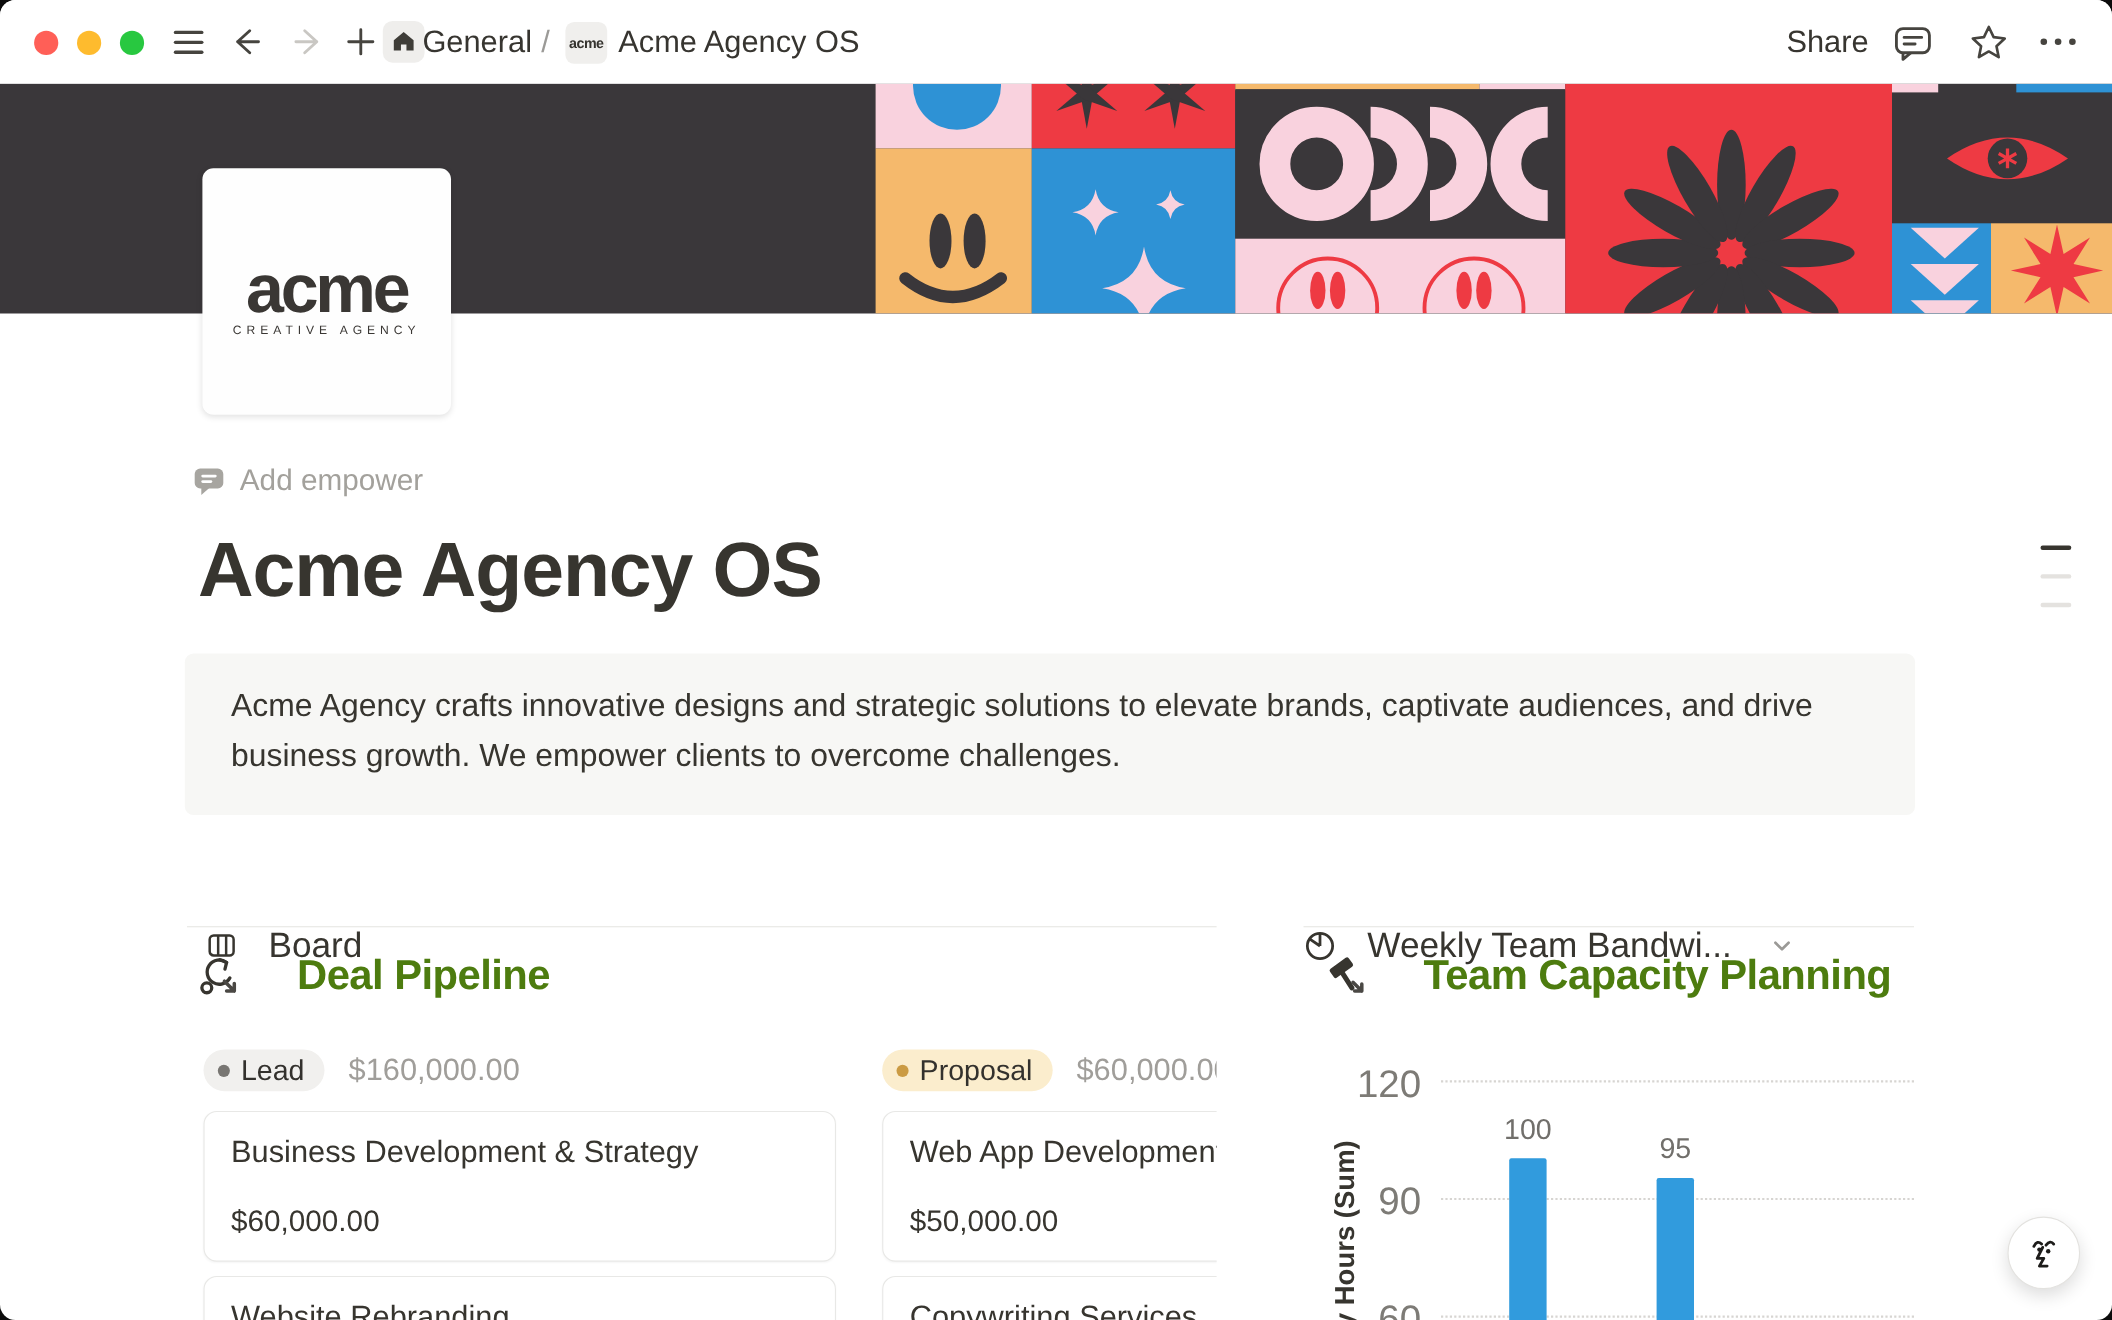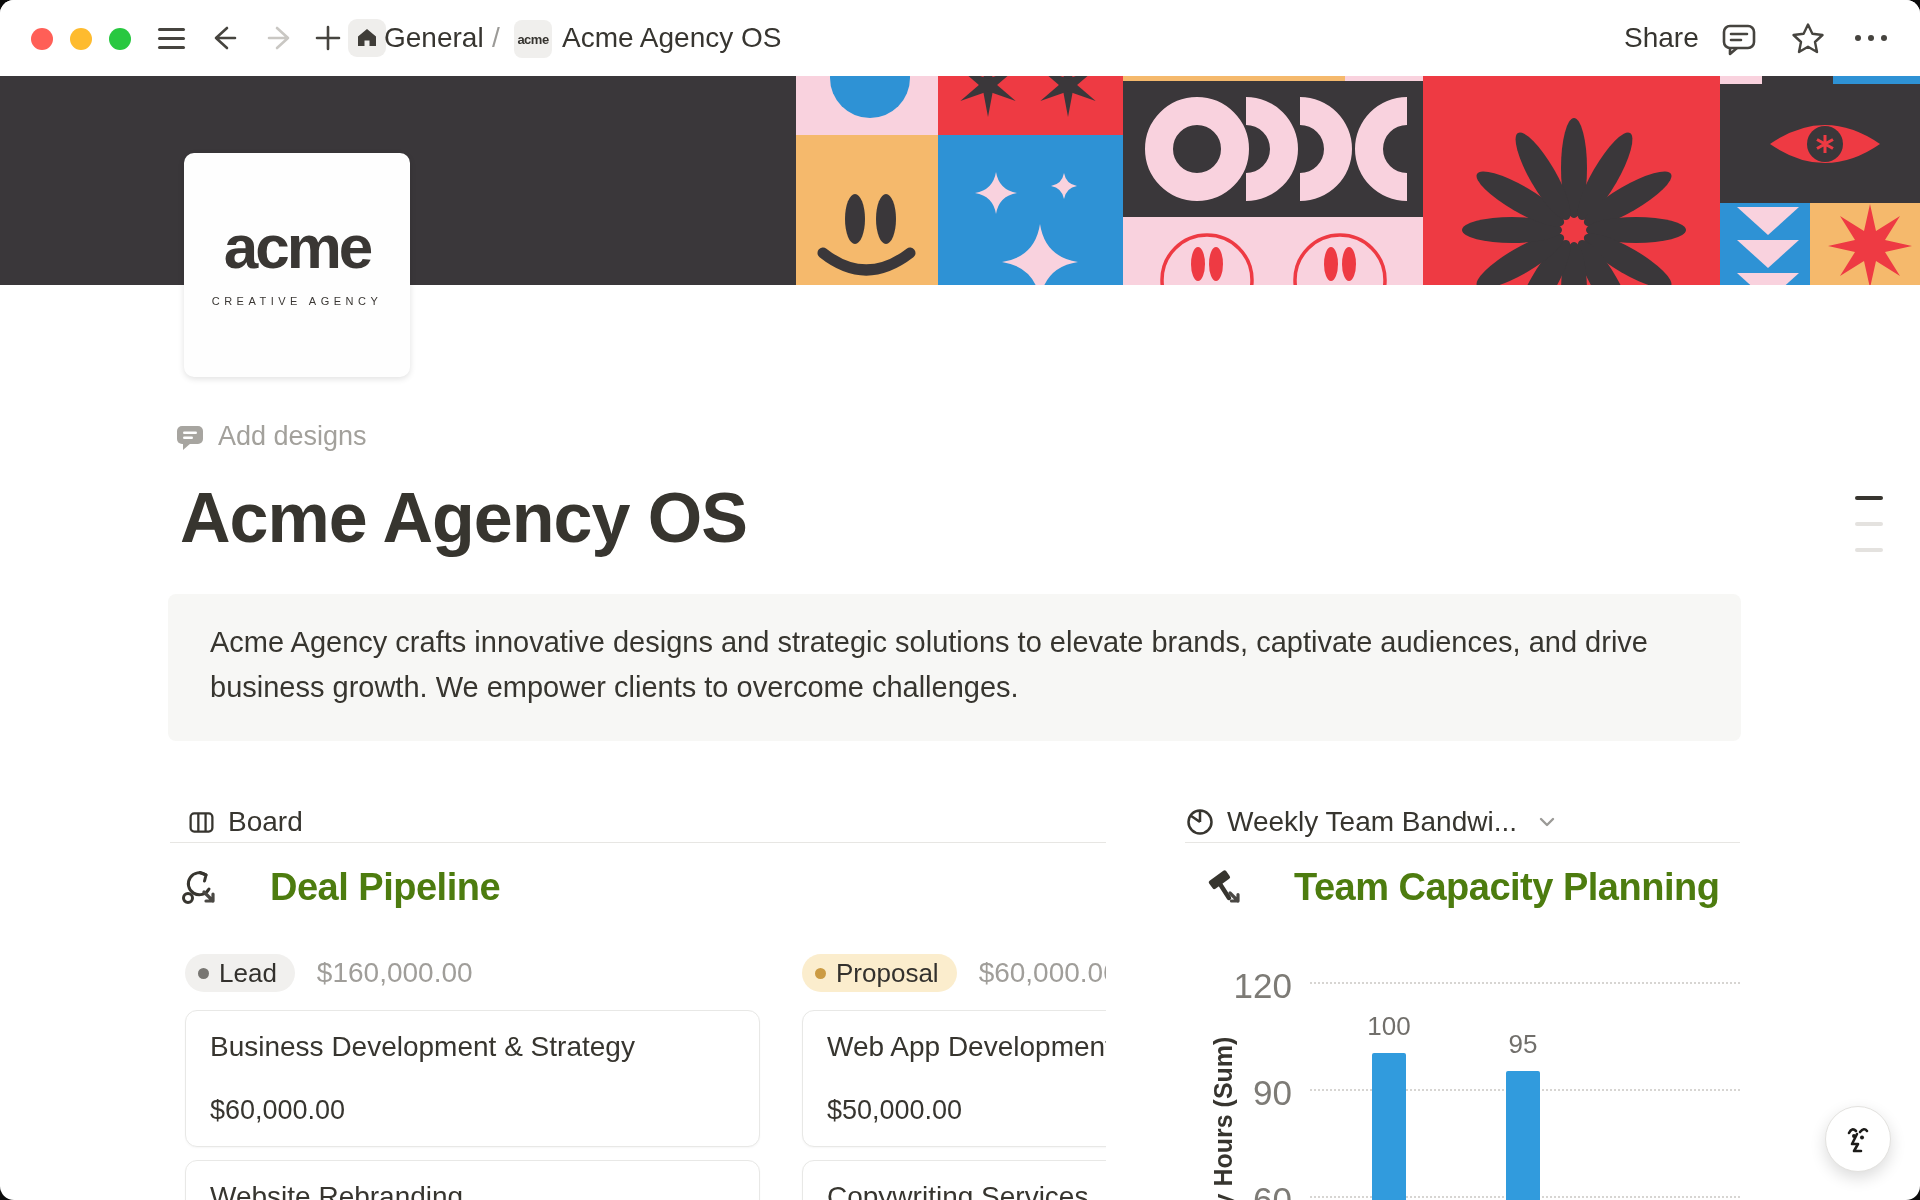--- a/index.html
+++ b/index.html
@@ -29,31 +29,31 @@
   
   .cover{position:absolute;left:0;top:76px;width:1920px;height:209px;background:var(--charcoal);
          overflow:hidden;z-index:1;}
   .tile{position:absolute;overflow:hidden;}
   
   .logo-card{position:absolute;left:184px;top:153px;width:226px;height:224px;background:#fefefe;
              border-radius:10px;z-index:10;box-shadow:0 2px 6px rgba(0,0,0,.12);
              display:flex;flex-direction:column;align-items:center;justify-content:flex-end;
              padding-bottom:70px;}
   .wordmark{font-size:62px;font-weight:bold;letter-spacing:-3px;color:#3a3734;line-height:1;}
-  .tagline{font-size:11px;letter-spacing:4.5px;color:#3a3734;margin-top:17px;font-weight:500;}
+  .tagline{font-size:11px;letter-spacing:4.5px;color:#3a3734;margin-top:0;font-weight:500;}
   
   .add-comment{position:absolute;left:175px;top:421px;display:flex;align-items:center;gap:13px;
                color:#a3a19c;font-size:27px;z-index:5;}
   .page-title{position:absolute;left:180px;top:478px;font-size:70px;font-weight:bold;
               color:#37352f;letter-spacing:-1px;margin:0;z-index:5;}
   .callout{position:absolute;left:168px;top:594px;width:1573px;height:147px;background:#f7f7f5;
            border-radius:8px;padding:26px 46px 0 42px;font-size:29px;line-height:45px;
            color:#37352f;z-index:5;}
-  .view-tab{position:absolute;top:806px;display:flex;align-items:center;gap:12px;
-            font-size:28px;font-weight:500;color:#37352f;z-index:5;}
+  .view-tab{position:absolute;top:841px;display:flex;align-items:center;gap:28px;
+            font-size:32px;font-weight:500;color:#37352f;z-index:5;}
   .divider{position:absolute;top:842px;height:1px;background:#e7e6e3;z-index:5;}
   .h2{position:absolute;top:866px;display:flex;align-items:center;gap:13px;z-index:5;}
   .h2 .txt{font-size:38px;font-weight:bold;color:#4d7c0f;letter-spacing:-0.5px;margin-left:37px;}
   
   .board-clip{position:absolute;left:170px;top:948px;width:936px;height:252px;overflow:hidden;z-index:5;}
   .kcol{position:absolute;top:0;width:575px;}
   .kcol.c0{left:15px;} .kcol.c1{left:632px;}
   .pill-row{position:absolute;top:6px;left:0;display:flex;align-items:center;}
   .pill{height:38px;border-radius:19px;display:flex;align-items:center;gap:10px;
         padding:0 18px 0 13px;font-size:26px;font-weight:500;color:#33312d;}
@@ -248,21 +248,21 @@
     <div class="tagline">CREATIVE AGENCY</div>
   </div>
 
   <div class="add-comment">
     <svg width="30" height="30" viewBox="0 0 30 30">
       <rect x="2" y="4" width="26" height="18" rx="5" fill="#a7a5a0"></rect>
       <polygon points="8,21 8,28 16,21" fill="#a7a5a0"></polygon>
       <rect x="8" y="9.5" width="14" height="2.6" rx="1.3" fill="#fff"></rect>
       <rect x="8" y="14.5" width="10" height="2.6" rx="1.3" fill="#fff"></rect>
     </svg>
-    <span>Add designs</span>
+    <span>Add empower</span>
   </div>
 
   <h1 class="page-title">Acme Agency OS</h1>
 
   <div class="callout">
     <span>Acme Agency crafts innovative designs and strategic solutions to elevate brands, captivate audiences, and drive business growth. We empower clients to overcome challenges.</span>
   </div>
 
   <div class="view-tab" style="left:187px">
     <svg width="29" height="29" viewBox="0 0 32 32">

